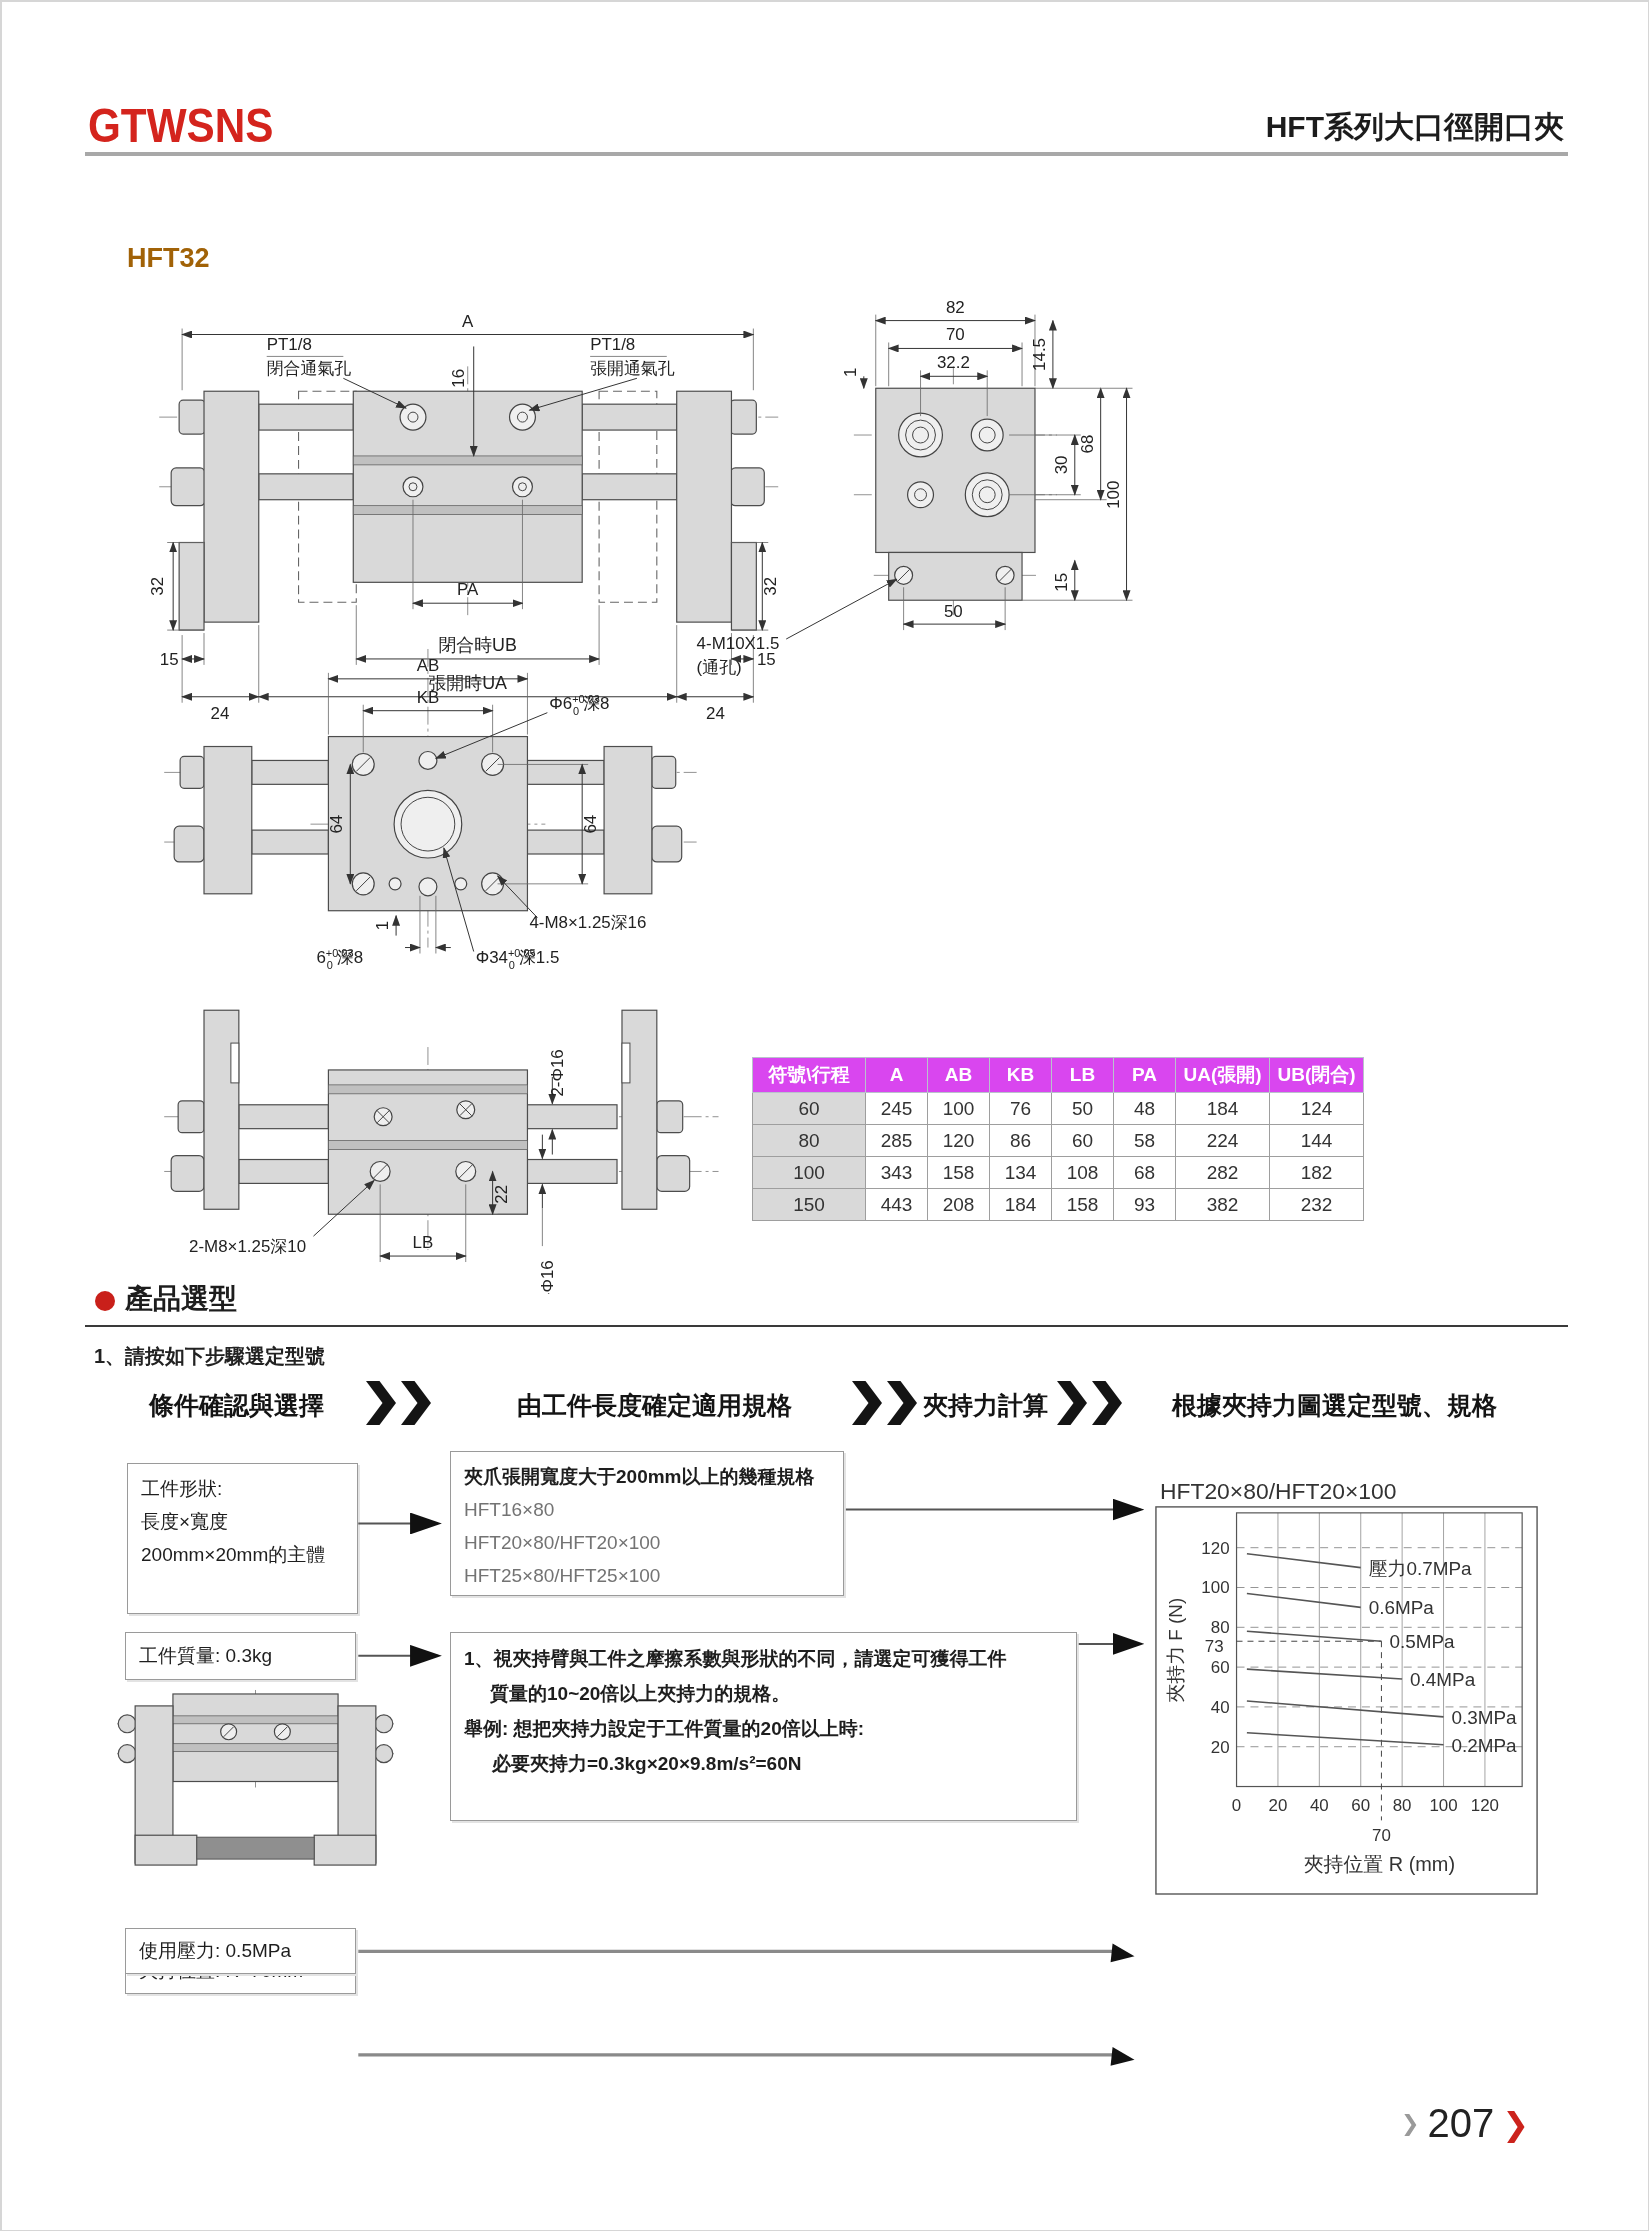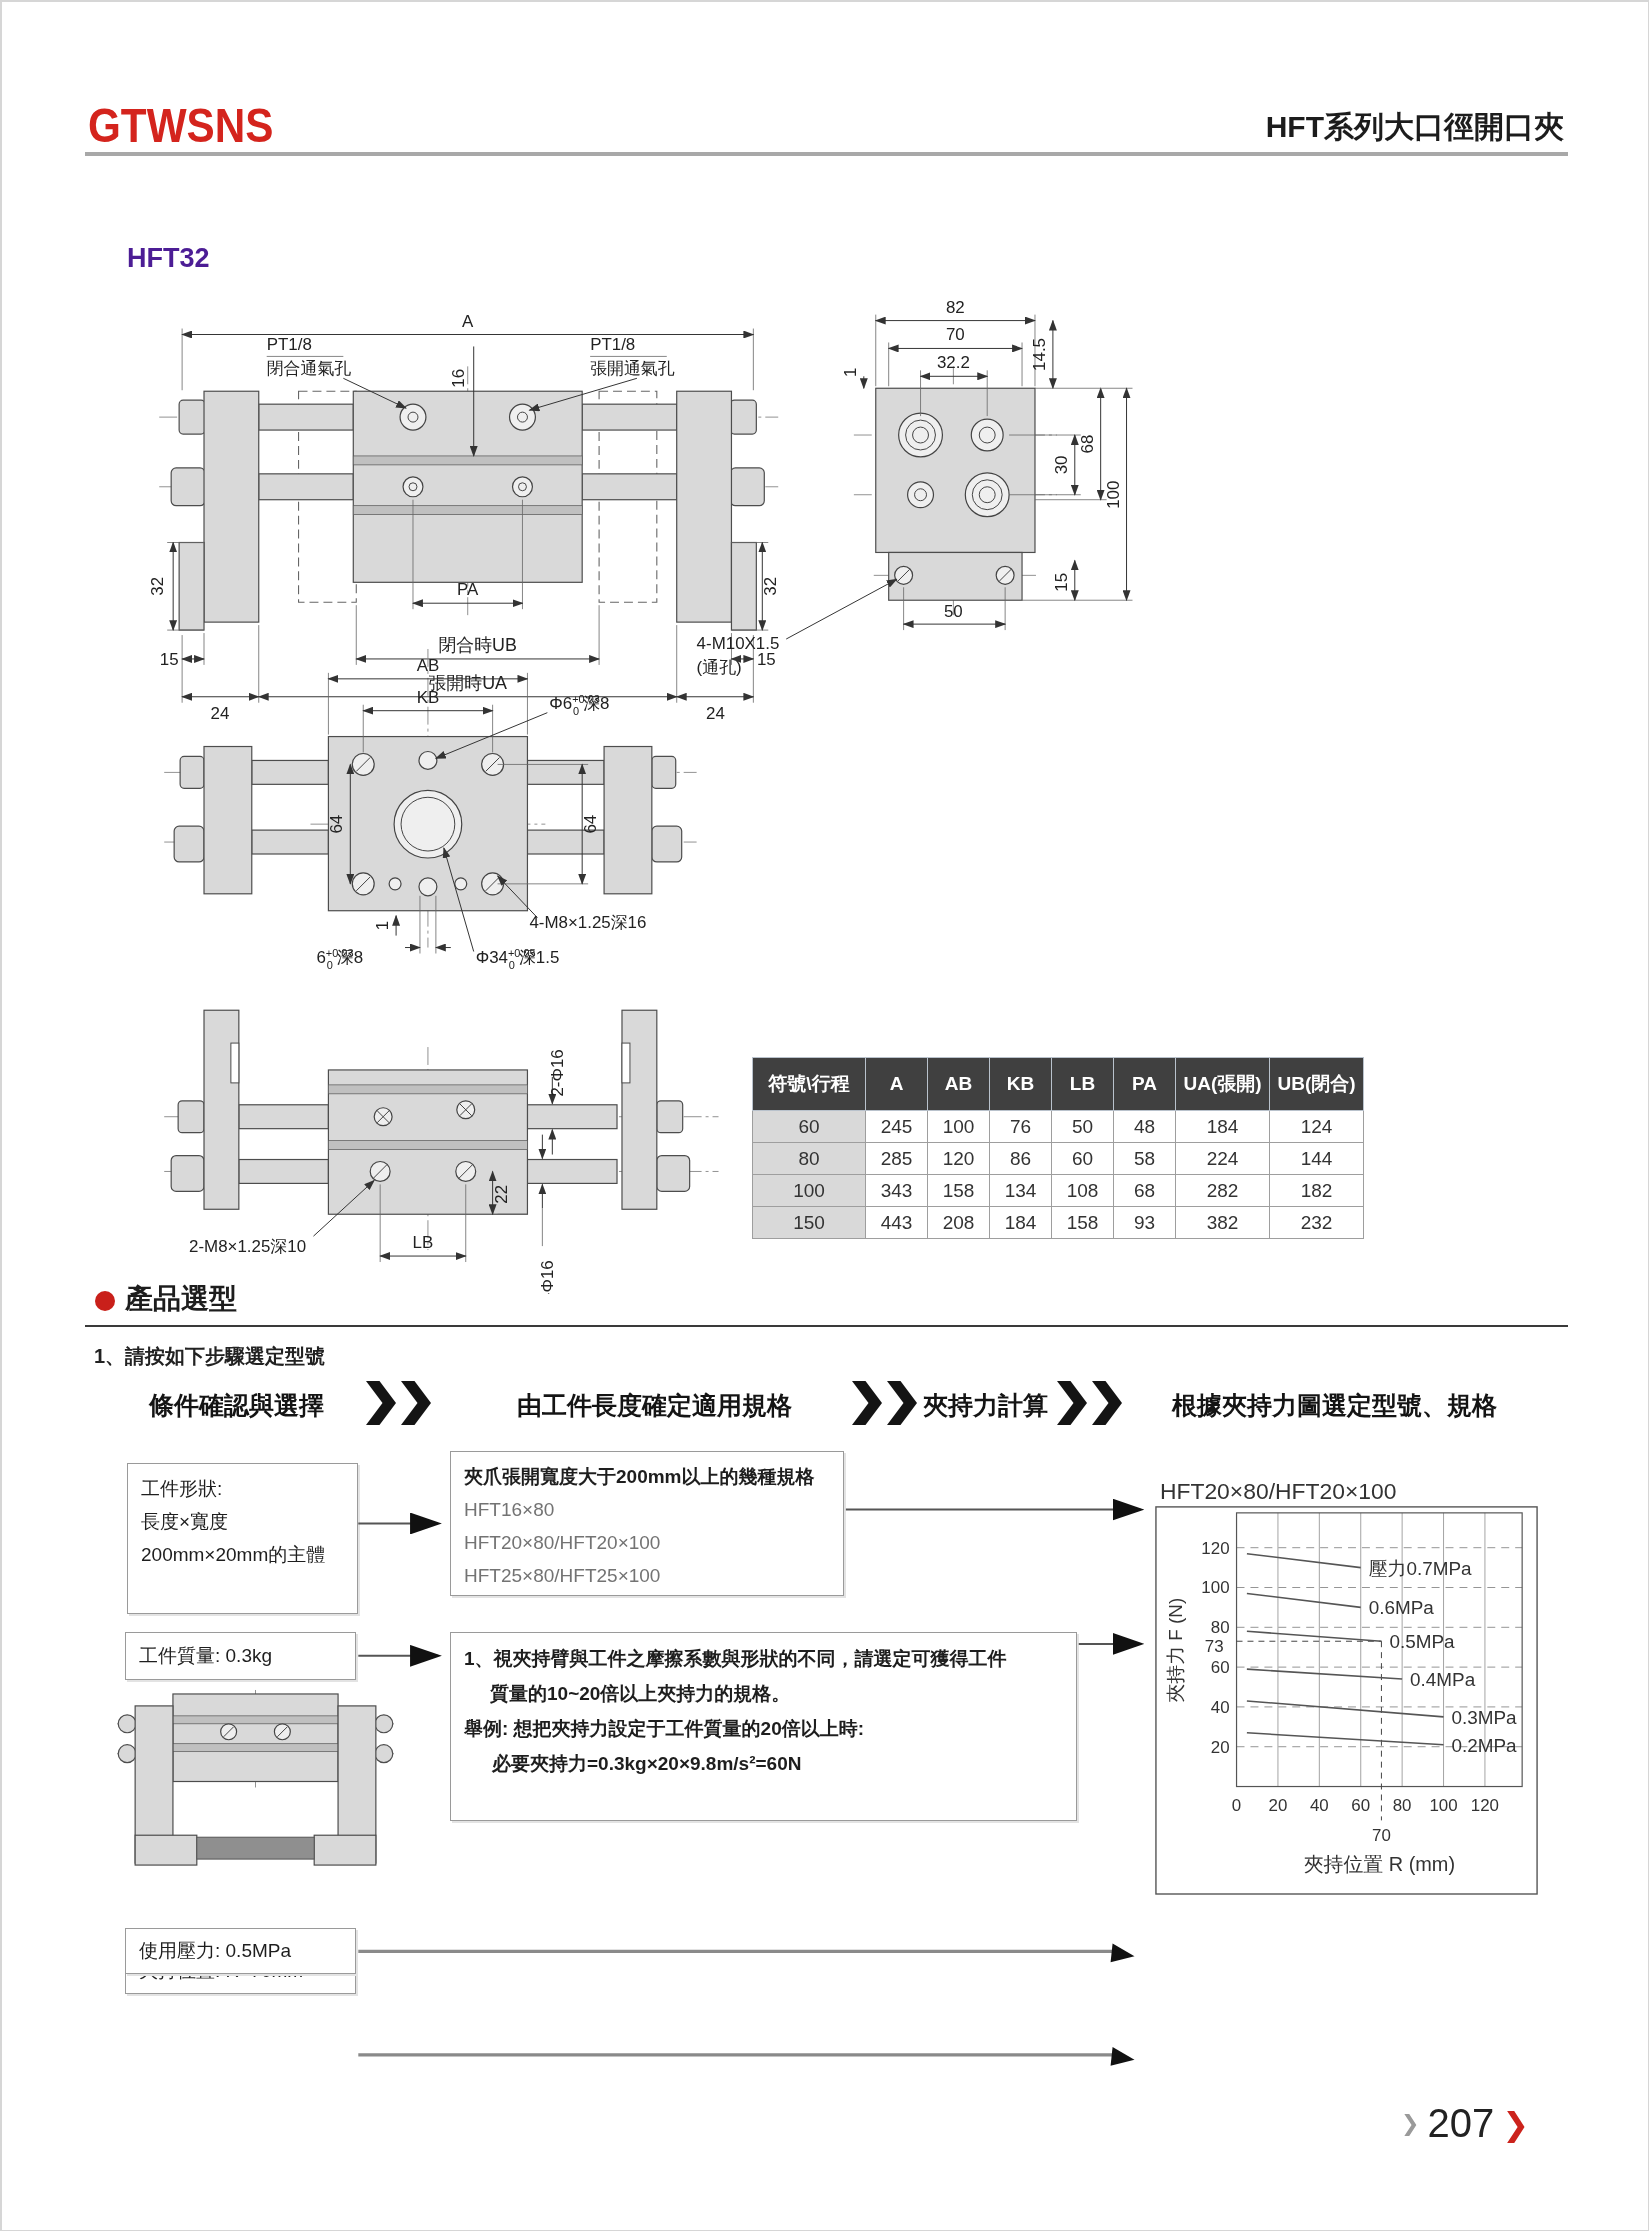--- a/index.html
+++ b/index.html
@@ -4,41 +4,41 @@
 <style>
   html,body{margin:0;padding:0;background:#fff;}
   .page{position:relative;width:1650px;height:2232px;background:#ffffff;
         font-family:"Liberation Sans","DejaVu Sans",sans-serif;color:#222;
         outline:2px solid #d6d6d6;outline-offset:-2px;overflow:hidden;}
   .abs{position:absolute;}
   .logo{left:88px;top:98px;font-size:48px;font-weight:700;color:#d4241d;
         transform:scaleX(.88);transform-origin:left;letter-spacing:0;}
   .header-title{right:86px;top:107px;font-size:30px;font-weight:700;color:#1c1c1c;}
   .header-rule{left:85px;top:152px;width:1483px;height:4px;background:#a8a8a8;}
-  .model-label{left:127px;top:243px;font-size:27px;font-weight:700;color:#4c1d95;}
+  .model-label{left:127px;top:243px;font-size:27px;font-weight:700;color:#a16207;}
   svg text{font-family:"Liberation Sans","DejaVu Sans",sans-serif;}
   
   .part{fill:#d9d9d9;stroke:#4d4d4d;stroke-width:1.2;}
   .band{fill:#c0c0c0;stroke:#555;stroke-width:.7;}
   .hole{fill:#efefef;stroke:#444;stroke-width:1.2;}
   .hole2{fill:none;stroke:#444;stroke-width:1;}
   .ph{fill:none;stroke:#666;stroke-width:1.1;stroke-dasharray:9 5;}
   .cl{stroke:#858585;stroke-width:.9;stroke-dasharray:18 4 3 4;fill:none;}
   .dim{stroke:#333;stroke-width:1;fill:none;}
   .ext{stroke:#666;stroke-width:.8;}
   .ldr{stroke:#333;stroke-width:1;fill:none;}
   .xln{stroke:#444;stroke-width:1;}
   .dt{font-size:17px;fill:#222;text-anchor:middle;}
   .dts{font-size:17px;fill:#222;}
   .dc{font-size:18px;fill:#222;text-anchor:middle;}
   
   table.dims{position:absolute;left:752px;top:1057px;border-collapse:collapse;
              font-size:19px;text-align:center;}
-  table.dims th{background:#404040;color:#fff;font-weight:700;height:34px;
-                border:1px solid #b9c2cc;padding:9px 6px;}
+  table.dims th{background:#d946ef;color:#fff;font-weight:700;height:34px;
+                border:1px solid #b9c2cc;padding:0 6px;}
   table.dims td{background:#fff;border:1px solid #9e9e9e;height:29px;color:#333;}
   table.dims td.rh{background:#d9d9d9;}
   
   .sec-dot{left:95px;top:1291px;width:20px;height:20px;border-radius:50%;background:#c9201a;}
   .sec-title{left:125px;top:1280px;font-size:28px;font-weight:700;color:#1d1d1d;}
   .sec-rule{left:85px;top:1325px;width:1483px;height:2px;background:#3a3a3a;}
   .step-note{left:94px;top:1343px;font-size:20px;color:#222;font-weight:600;}
   .flow-label{position:absolute;font-size:25px;font-weight:700;color:#141414;top:1389px;}
   .chev-group{position:absolute;top:1381px;display:flex;gap:5px;}
   .chev{width:30px;height:44px;background:#141414;

